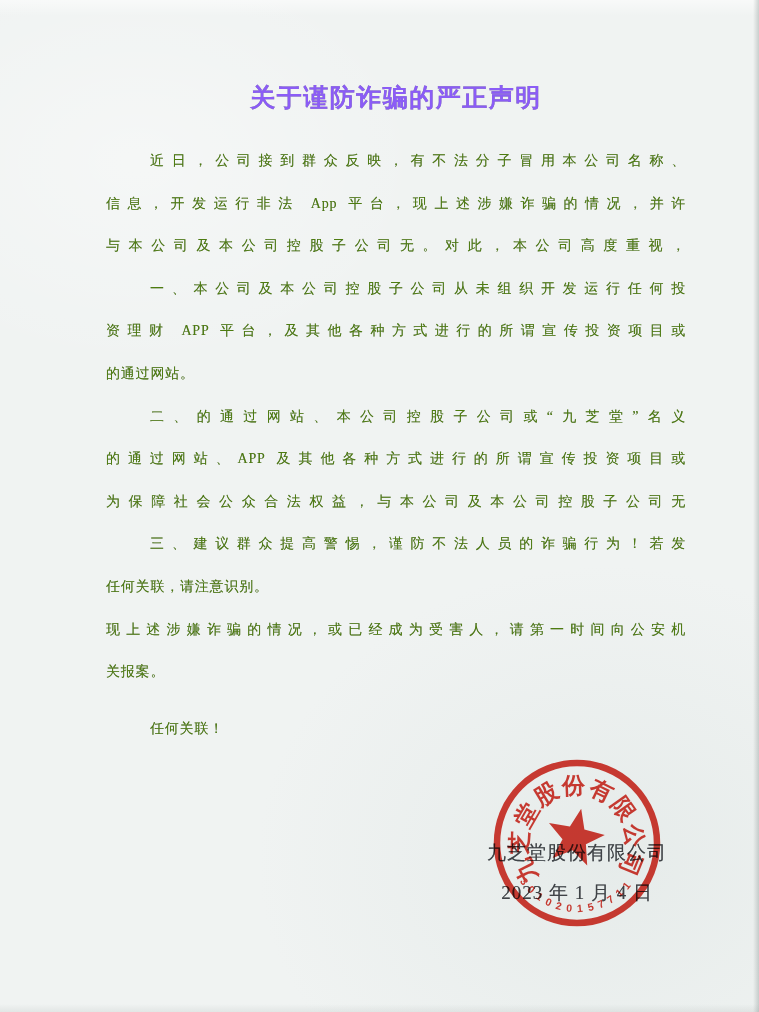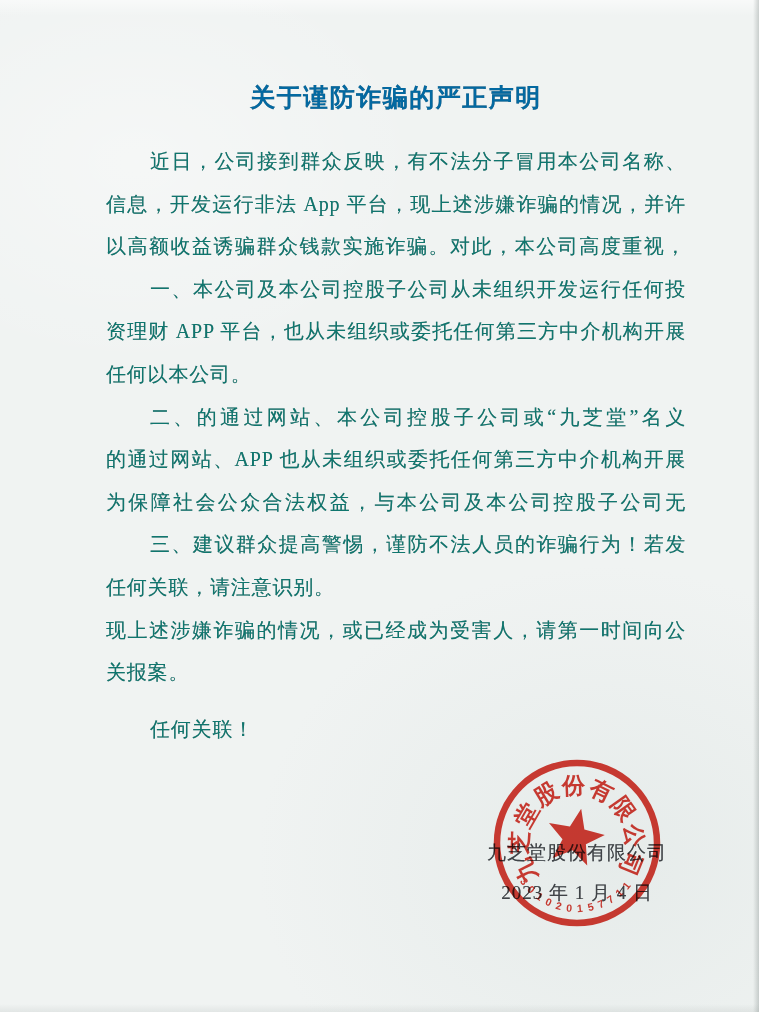--- a/index.html
+++ b/index.html
@@ -32,30 +32,30 @@
   .doc{
     position:absolute;left:106px;top:80px;width:580px;
   }
   .title{
     margin:0 0 26px 0;
     font-family:"Liberation Sans","DejaVu Sans",sans-serif;
     font-weight:bold;
     font-size:25px;line-height:34px;
     letter-spacing:1.5px;
     text-align:center;
-    color:#0369a1;
+    color:#8b5cf6;
     text-shadow:0 0 .5px rgba(47,51,54,.55);
   }
   .ln{
-    font-size:20px;
+    font-size:14px;
     line-height:42.6px;
     height:42.6px;
     overflow:hidden;
     letter-spacing:.8px;
-    color:#0f766e;
+    color:#4d7c0f;
     text-align:justify;
     text-align-last:justify;
     text-justify:inter-character;
     text-shadow:0 0 .5px rgba(63,67,71,.5);
   }
   .ln.in{text-indent:44px;}
   .ln.end{text-align-last:left;}
   .closing{margin-top:14px;}
 
   .sig{
@@ -90,26 +90,26 @@
 <div class="page">
   <div class="edge-top"></div>
   <div class="edge-right"></div>
   <div class="edge-bottom"></div>
 
   <div class="doc">
     <h1 class="title">关于谨防诈骗的严正声明</h1>
 
     <div class="ln in">近日，公司接到群众反映，有不法分子冒用本公司名称、</div>
     <div class="ln">信息，开发运行非法 App 平台，现上述涉嫌诈骗的情况，并许</div>
-    <div class="ln">以高额收益诱骗群众钱款实施诈骗。对此，本公司高度重视，</div>
+    <div class="ln">与本公司及本公司控股子公司无。对此，本公司高度重视，</div>
     <div class="ln in">一、本公司及本公司控股子公司从未组织开发运行任何投</div>
-    <div class="ln">资理财 APP 平台，也从未组织或委托任何第三方中介机构开展</div>
-    <div class="ln end">任何以本公司。</div>
+    <div class="ln">资理财 APP 平台，及其他各种方式进行的所谓宣传投资项目或</div>
+    <div class="ln end">的通过网站。</div>
     <div class="ln in">二、的通过网站、本公司控股子公司或“九芝堂”名义</div>
-    <div class="ln">的通过网站、APP 也从未组织或委托任何第三方中介机构开展</div>
+    <div class="ln">的通过网站、APP 及其他各种方式进行的所谓宣传投资项目或</div>
     <div class="ln">为保障社会公众合法权益，与本公司及本公司控股子公司无</div>
     <div class="ln in">三、建议群众提高警惕，谨防不法人员的诈骗行为！若发</div>
     <div class="ln end">任何关联，请注意识别。</div>
     <div class="ln">现上述涉嫌诈骗的情况，或已经成为受害人，请第一时间向公安机</div>
     <div class="ln end">关报案。</div>
 
     <div class="ln in end closing">任何关联！</div>
   </div>
 
   <div class="sig sig-company">九芝堂股份有限公司</div>

